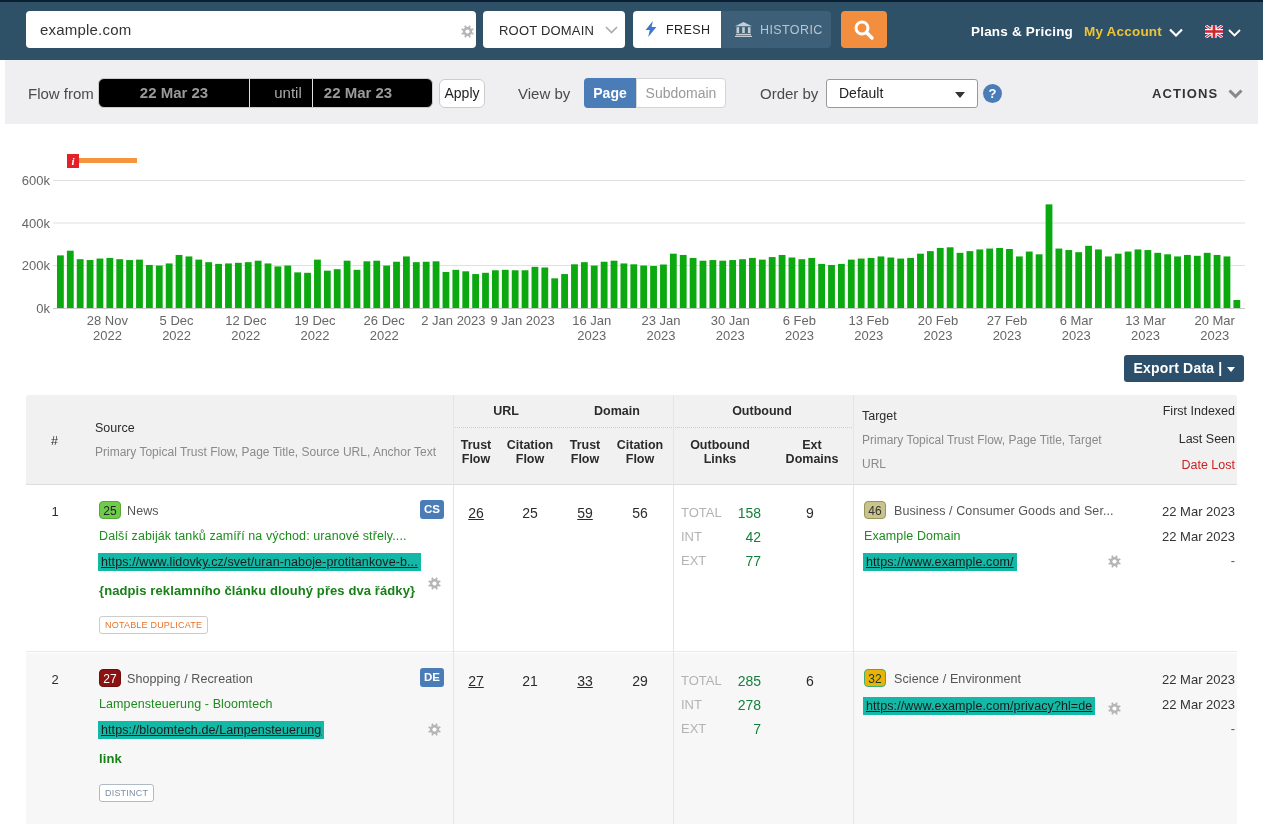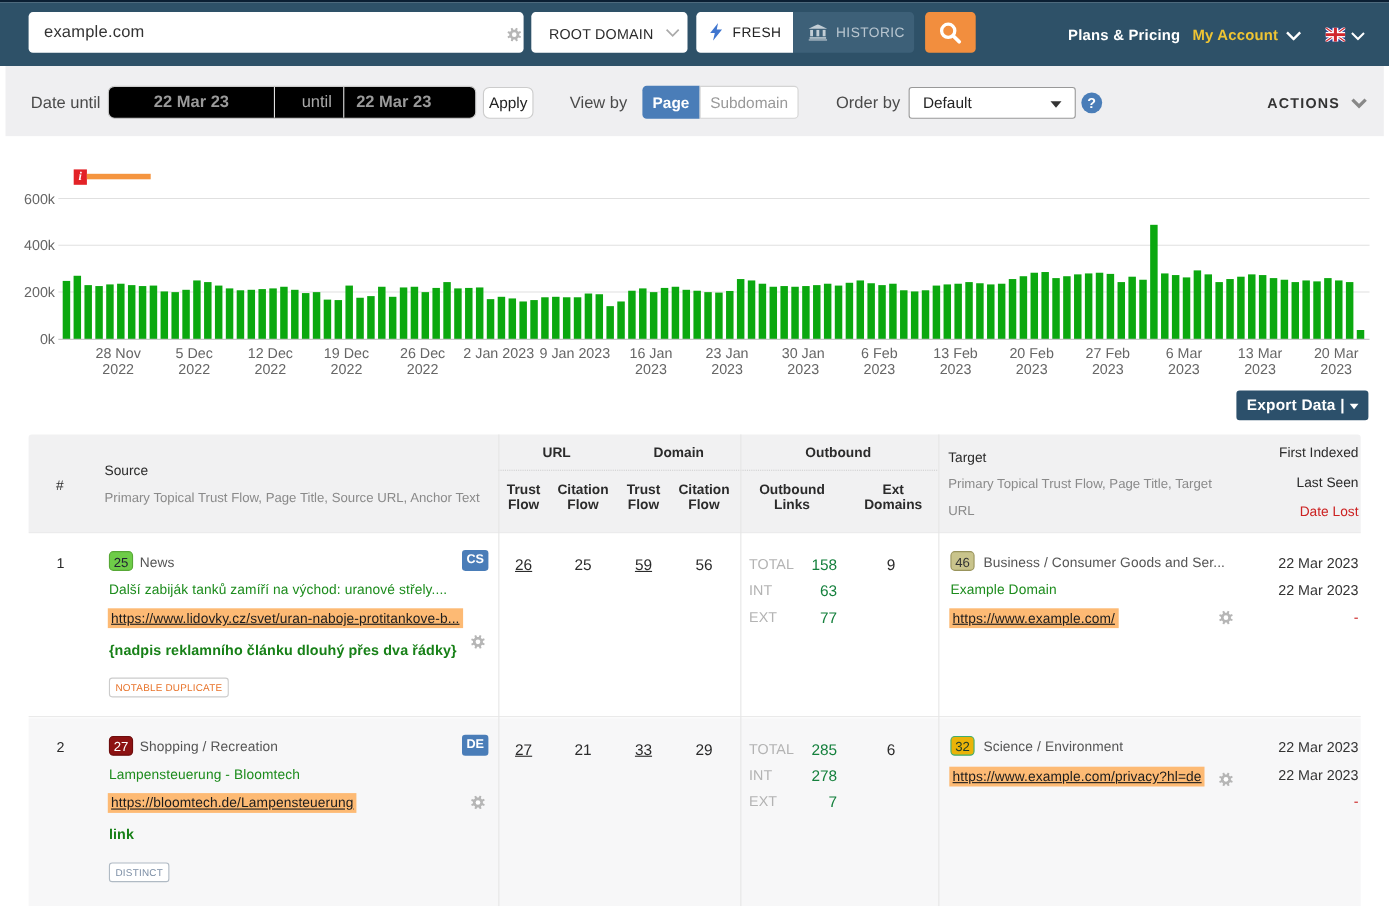--- a/index.html
+++ b/index.html
@@ -42,21 +42,21 @@
 .hc{position:absolute;font-size:12.5px;font-weight:bold;color:#2b2b2b;text-align:center;line-height:14px;transform:translateX(-50%)}
 .vline{position:absolute;width:1px;background:#e5e5e5}
 .row{position:absolute;left:0;width:1211px}
 #row1{top:90px;height:167px;background:#fff;border-bottom:1px solid #e8e8e8}
 #row2{top:258px;height:171px;background:#f7f7f8}
 .badge{position:absolute;width:22px;height:18px;border-radius:4px;font-size:12px;text-align:center;line-height:18px}
 .cc{position:absolute;left:394px;width:24px;height:19px;border-radius:3px;background:#4a7db8;color:#fff;font-size:11.5px;font-weight:bold;text-align:center;line-height:19px}
 .gtxt{font-size:12.5px;color:#555;letter-spacing:.1px}
 .glink{position:absolute;font-size:12.5px;color:#1d8c1d;letter-spacing:.1px}
 .ganchor{position:absolute;font-size:13px;color:#178017;font-weight:bold;letter-spacing:.1px}
-.purl{position:absolute;font-size:12.5px;color:#1c1c1c;background:#fdba74;text-decoration:underline;padding:2px 3px;letter-spacing:.1px;white-space:nowrap}
+.purl{position:absolute;font-size:12.5px;color:#1c1c1c;background:#14b8a6;text-decoration:underline;padding:2px 3px;letter-spacing:.1px;white-space:nowrap}
 .tagbox{position:absolute;border:1px solid #ccc;border-radius:3px;background:#fff;font-size:9px;padding:3px 5px;letter-spacing:.2px}
 .num{position:absolute;font-size:14px;color:#2b2b2b;transform:translateX(-50%)}
 .numu{text-decoration:underline}
 .olab{position:absolute;left:7px;font-size:13px;color:#b3b3b3}
 .oval{position:absolute;font-size:14px;color:#15803d;text-align:right;width:60px}
 .dt{position:absolute;right:2px;font-size:13px;color:#333;text-align:right}
 </style></head>
 <body>
 <div id="topstrip"></div>
 <div id="topbar">
@@ -108,21 +108,21 @@
    <rect x="7.4" width="6.2" height="15" fill="#fff"></rect>
       <rect y="4.6" width="21" height="5.8" fill="#fff"></rect>
    <rect x="8.9" width="3.2" height="15" fill="#d0262c"></rect>
       <rect y="6" width="21" height="3" fill="#d0262c"></rect>
     </svg>
  <svg width="13" height="8" style="position:absolute;left:1228px;top:27px">
       <polyline points="1,1 6.5,6.5 12,1" fill="none" stroke="#fff" stroke-width="1.8"></polyline>
     </svg>
 </div>
 <div id="toolbar">
- <div class="tl" style="left:23px;top:25px">Date until</div>
+ <div class="tl" style="left:23px;top:25px">Flow from</div>
  <div id="dategroup">
    <div style="position:absolute;left:150px;top:0;width:1px;height:28px;background:#e0e0e0"></div>
    <div style="position:absolute;left:213px;top:0;width:1px;height:28px;background:#e0e0e0"></div>
    <div class="dgt" style="left:0;width:150px">22 Mar 23</div>
    <div class="dgt" style="left:150px;width:78px;color:#aaa;font-weight:normal">until</div>
    <div class="dgt" style="left:199px;width:120px">22 Mar 23</div>
  </div>
  <div id="applybtn">Apply</div>
  <div class="tl" style="left:513px;top:25px">View by</div>
  <div id="pagebtn">Page</div>
@@ -338,21 +338,21 @@
       </svg>
   <div class="ganchor" style="left:73px;top:98px">{nadpis reklamního článku dlouhý přes dva řádky}</div>
   <div class="tagbox" style="left:73px;top:131px;color:#e8732a">NOTABLE DUPLICATE</div>
   <div class="num numu" style="left:450px;top:20px">26</div>
   <div class="num" style="left:504px;top:20px">25</div>
   <div class="num numu" style="left:559px;top:20px">59</div>
   <div class="num" style="left:614px;top:20px">56</div>
   <div class="olab" style="left:655px;top:20px">TOTAL</div>
       <div class="oval" style="left:675px;top:20px">158</div>
   <div class="olab" style="left:655px;top:44px">INT</div>
-      <div class="oval" style="left:675px;top:44px">63</div>
+      <div class="oval" style="left:675px;top:44px">42</div>
   <div class="olab" style="left:655px;top:68px">EXT</div>
       <div class="oval" style="left:675px;top:68px">77</div>
   <div class="num" style="left:784px;top:20px">9</div>
   <div class="badge" style="left:838px;top:16px;background:#c9c48c;border:1px solid #99945c;color:#333">46</div>
   <div class="gtxt abs" style="left:868px;top:19px">Business / Consumer Goods and Ser...</div>
   <div class="glink" style="left:838px;top:44px">Example Domain</div>
   <div class="purl" style="left:837px;top:68px">https://www.example.com/</div>
   <svg width="13" height="13" viewBox="-8 -8 16 16" style="position:absolute;left:1082px;top:70px">
 <path d="M7.83 -1.02 L7.83 1.02 L5.45 1.28 L4.76 2.95 L6.26 4.81 L4.81 6.26 L2.95 4.76 L1.28 5.45 L1.02 7.83 L-1.02 7.83 L-1.28 5.45 L-2.95 4.76 L-4.81 6.26 L-6.26 4.81 L-4.76 2.95 L-5.45 1.28 L-7.83 1.02 L-7.83 -1.02 L-5.45 -1.28 L-4.76 -2.95 L-6.26 -4.81 L-4.81 -6.26 L-2.95 -4.76 L-1.28 -5.45 L-1.02 -7.83 L1.02 -7.83 L1.28 -5.45 L2.95 -4.76 L4.81 -6.26 L6.26 -4.81 L4.76 -2.95 L5.45 -1.28 Z" fill="#b6b6b6" transform="rotate(22)"></path>
 <circle r="2.6" fill="#fff"></circle>

